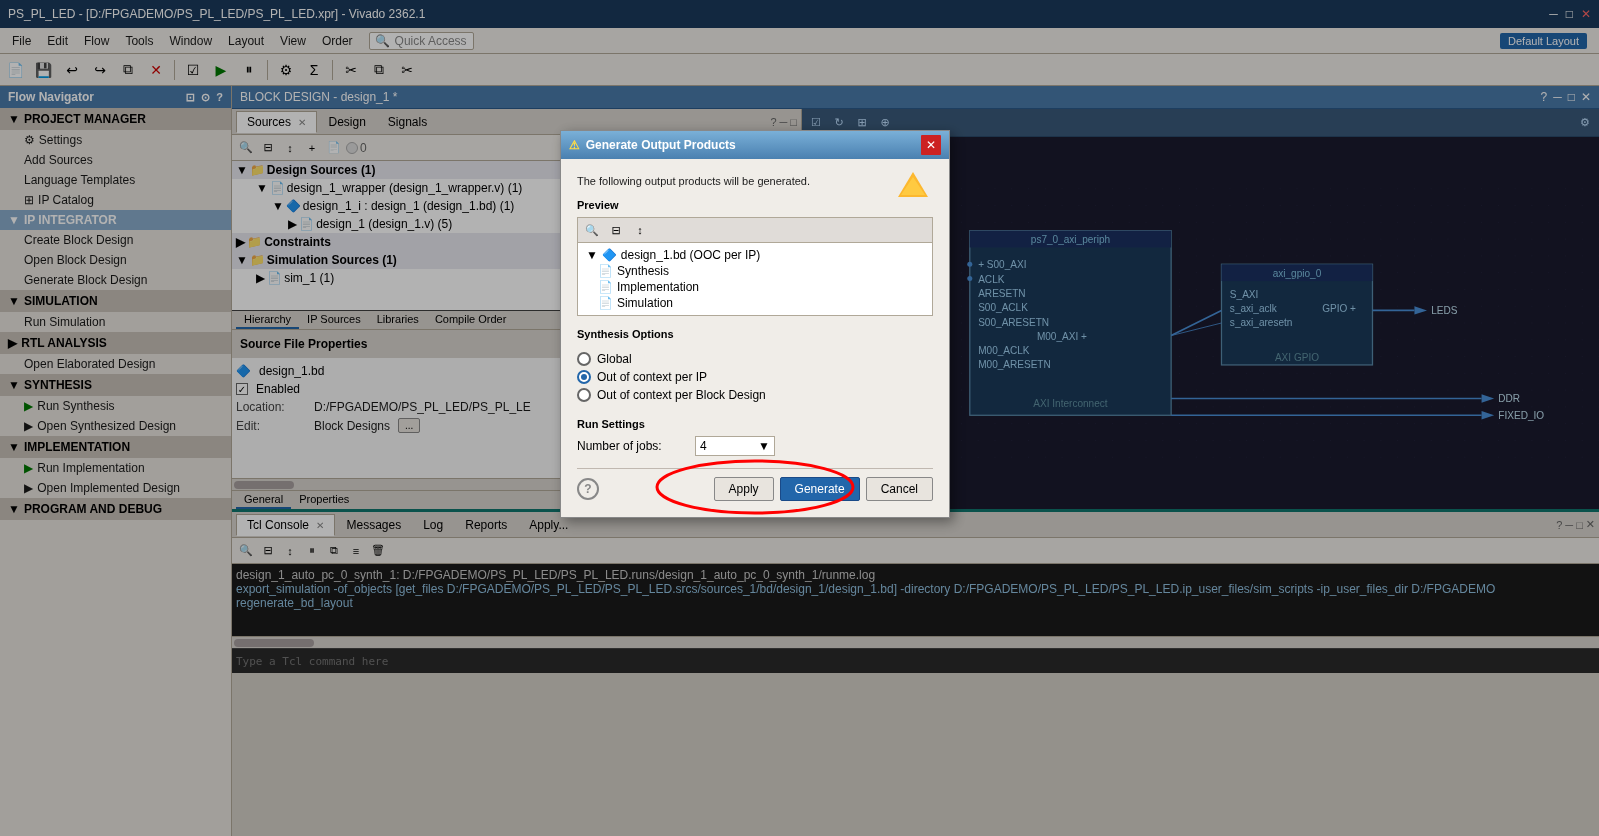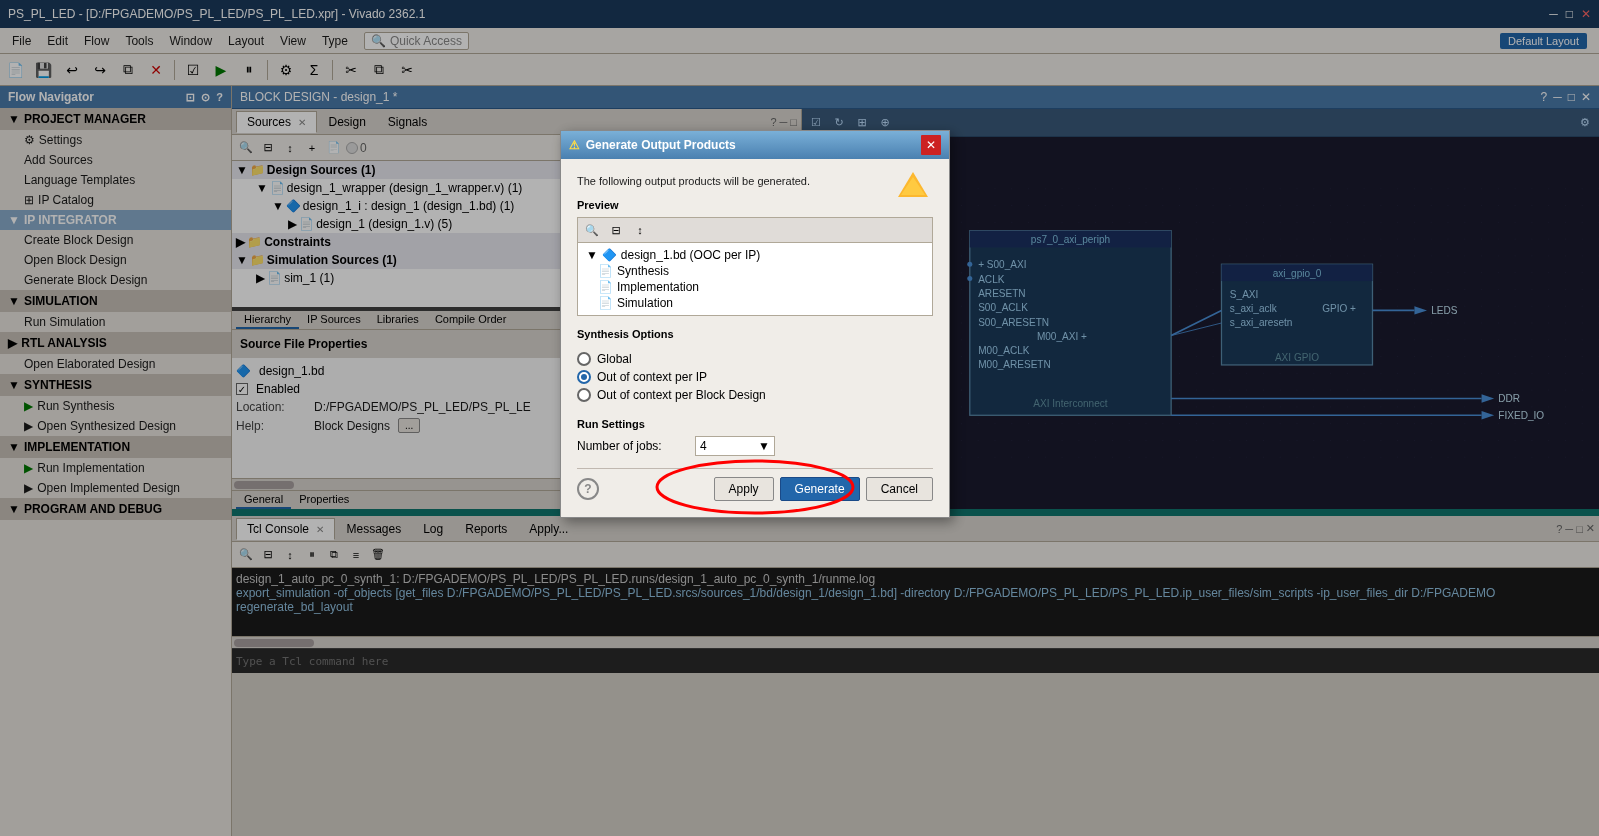--- a/index.html
+++ b/index.html
@@ -58,21 +58,21 @@
     .props-header { background: #d8d4ce; padding: 4px 8px; font-size: 11px; font-weight: bold; display: flex; align-items: center; justify-content: space-between; }
     .props-body { flex: 1; overflow-y: auto; background: #f8f8f8; padding: 4px; }
     .prop-row { display: flex; align-items: center; gap: 8px; padding: 2px 0; font-size: 11px; }
     .prop-label { color: #444; min-width: 70px; }
     .prop-value { color: #1a1a1a; }
 
     
     .block-design-area { flex: 1; background: #1a1a2e; display: flex; flex-direction: column; position: relative; overflow: hidden; }
 
     
-    .bottom-panels { height: 164px; border-top: 7px solid #0f766e; display: flex; flex-direction: column; }
+    .bottom-panels { height: 164px; border-top: 3px solid #0f766e; display: flex; flex-direction: column; }
     .bottom-tabs { background: #d8d4ce; display: flex; align-items: center; border-bottom: 1px solid #b0a898; padding: 0 4px; height: 26px; }
     .bottom-content { flex: 1; background: #1a1a1a; color: #c8c8c8; padding: 4px; overflow-y: auto; font-family: monospace; font-size: 11px; }
     .bottom-toolbar { background: #f0ede8; height: 26px; display: flex; align-items: center; padding: 0 4px; gap: 2px; border-bottom: 1px solid #b0a898; }
     .tcl-input { width: 100%; background: #2a2a2a; color: #c8c8c8; border: none; padding: 2px 4px; font-family: monospace; font-size: 11px; outline: none; height: 24px; }
 
     
     .dialog-overlay { position: fixed; top: 0; left: 0; width: 100%; height: 100%; background: rgba(0,0,0,0.3); z-index: 1000; display: flex; align-items: flex-start; justify-content: flex-start; }
     .dialog { position: absolute; top: 130px; left: 560px; width: 390px; background: #f0ede8; border: 1px solid #888; box-shadow: 4px 4px 12px rgba(0,0,0,0.4); z-index: 1001; }
     .dialog-title-bar { background: linear-gradient(to bottom, #7ab0d8, #4a80b0); color: white; padding: 4px 8px; display: flex; align-items: center; justify-content: space-between; height: 28px; }
     .dialog-title { font-weight: bold; font-size: 12px; display: flex; align-items: center; gap: 6px; }
@@ -127,21 +127,21 @@
 </div>
 
 <div class="menu-bar">
   <span class="menu-item">File</span>
   <span class="menu-item">Edit</span>
   <span class="menu-item">Flow</span>
   <span class="menu-item">Tools</span>
   <span class="menu-item">Window</span>
   <span class="menu-item">Layout</span>
   <span class="menu-item">View</span>
-  <span class="menu-item">Type</span>
+  <span class="menu-item">Order</span>
   <div class="quick-access">
     <span>🔍</span>
     <span>Quick Access</span>
   </div>
   <div style="flex:1"></div>
   <div style="display:flex; align-items:center; gap:8px; margin-right:8px;">
     <span style="background:#2266aa; color:white; padding:2px 8px; font-size:11px; border-radius:2px;">Default Layout</span>
   </div>
 </div>
 
@@ -338,21 +338,21 @@
             <span style="color:#4488cc;">📁</span>
             <span>Simulation Sources (1)</span>
           </div>
           <div class="tree-item tree-indent-2">
             <span>▶</span>
             <span>📄</span>
             <span>sim_1 (1)</span>
           </div>
         </div>
 
-        <div style="background:#d8d4ce; border-top:4px solid #404040; display:flex; padding:0 4px;align-items:flex-end;">
+        <div style="background:#d8d4ce; border-top:1px solid #404040; display:flex; padding:0 4px;align-items:flex-end;">
           <span class="panel-sub-tab active">Hierarchy</span>
           <span class="panel-sub-tab">IP Sources</span>
           <span class="panel-sub-tab">Libraries</span>
           <span class="panel-sub-tab">Compile Order</span>
         </div>
 
         <div class="source-file-props">
           <div class="props-header">
             <span>Source File Properties</span>
             <div style="display:flex; gap:4px;">
@@ -368,21 +368,21 @@
             </div>
             <div class="prop-row">
               <span class="checkbox-item">✓</span>
               <span>Enabled</span>
             </div>
             <div class="prop-row">
               <span class="prop-label">Location:</span>
               <span class="prop-value">D:/FPGADEMO/PS_PL_LED/PS_PL_LE</span>
             </div>
             <div class="prop-row">
-              <span class="prop-label">Help:</span>
+              <span class="prop-label">Edit:</span>
               <span class="prop-value">Block Designs</span>
               <button class="btn" style="padding:1px 6px;font-size:10px;">...</button>
             </div>
           </div>
 
           <div class="scrollbar-h">
             <div class="scrollbar-thumb"></div>
           </div>
 
           <div style="background:#d8d4ce; border-top:1px solid #b0a898; display:flex; padding:0 4px;">

